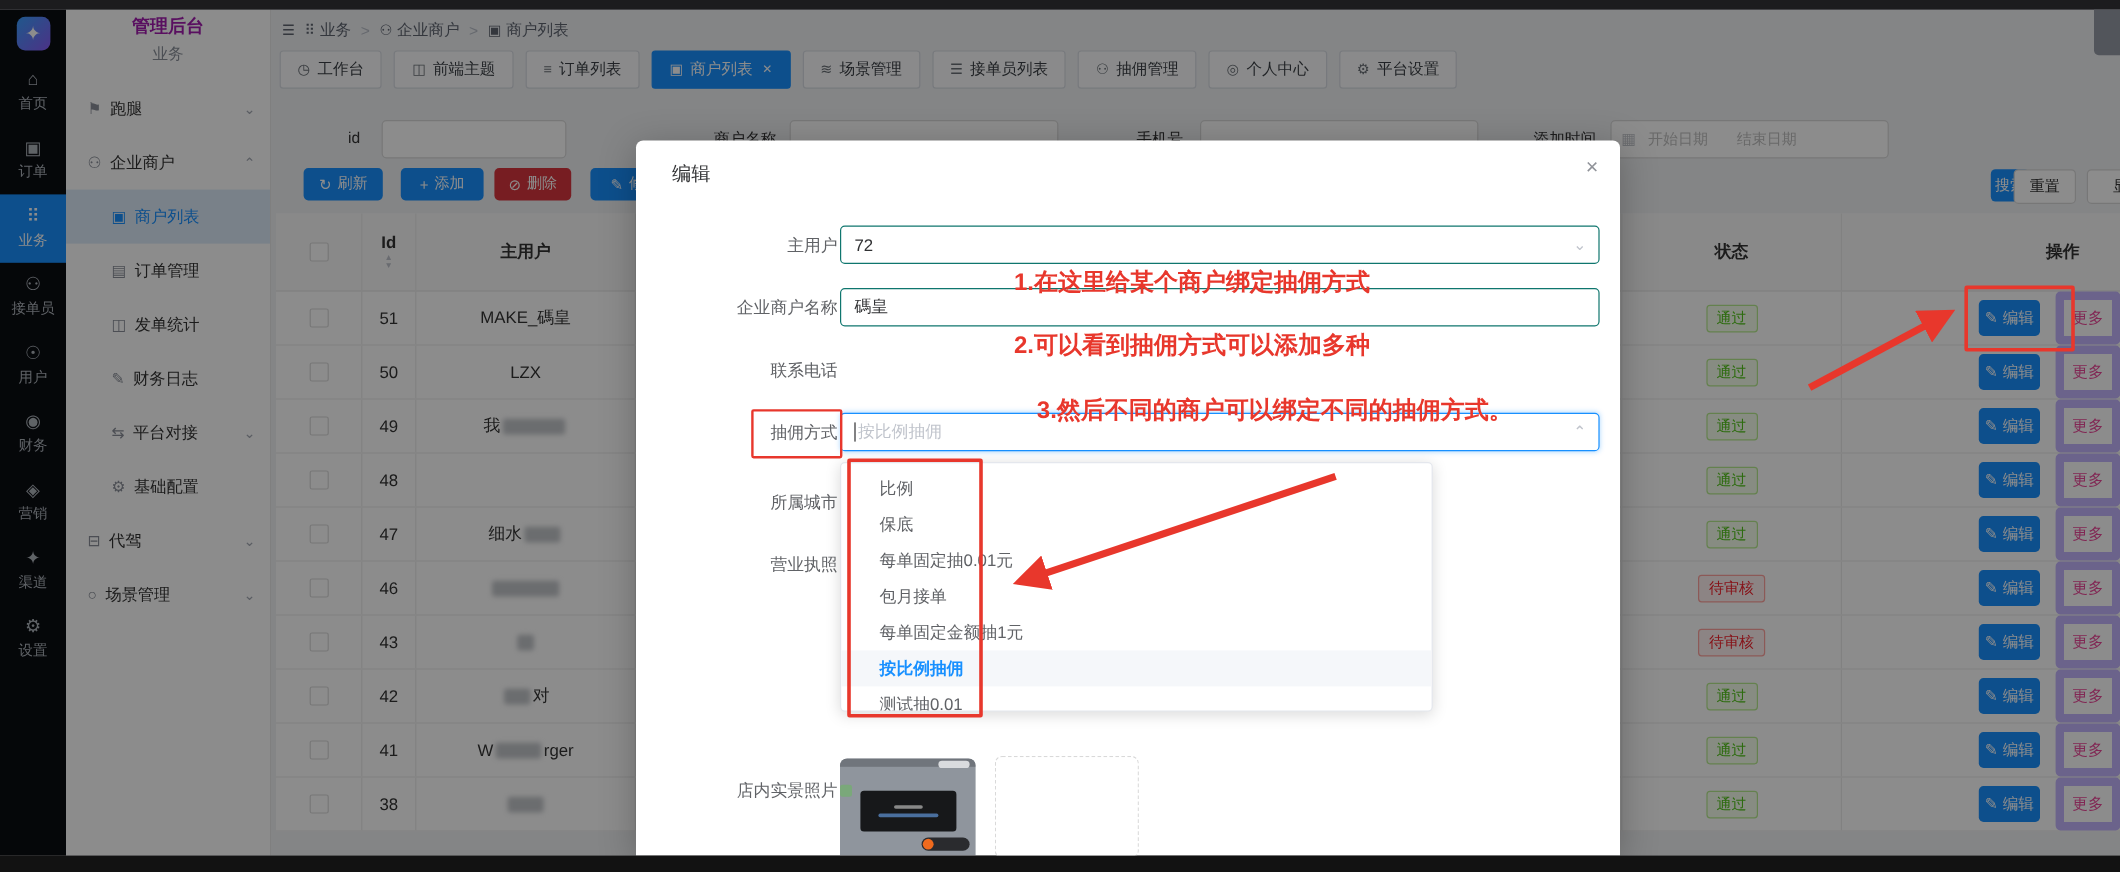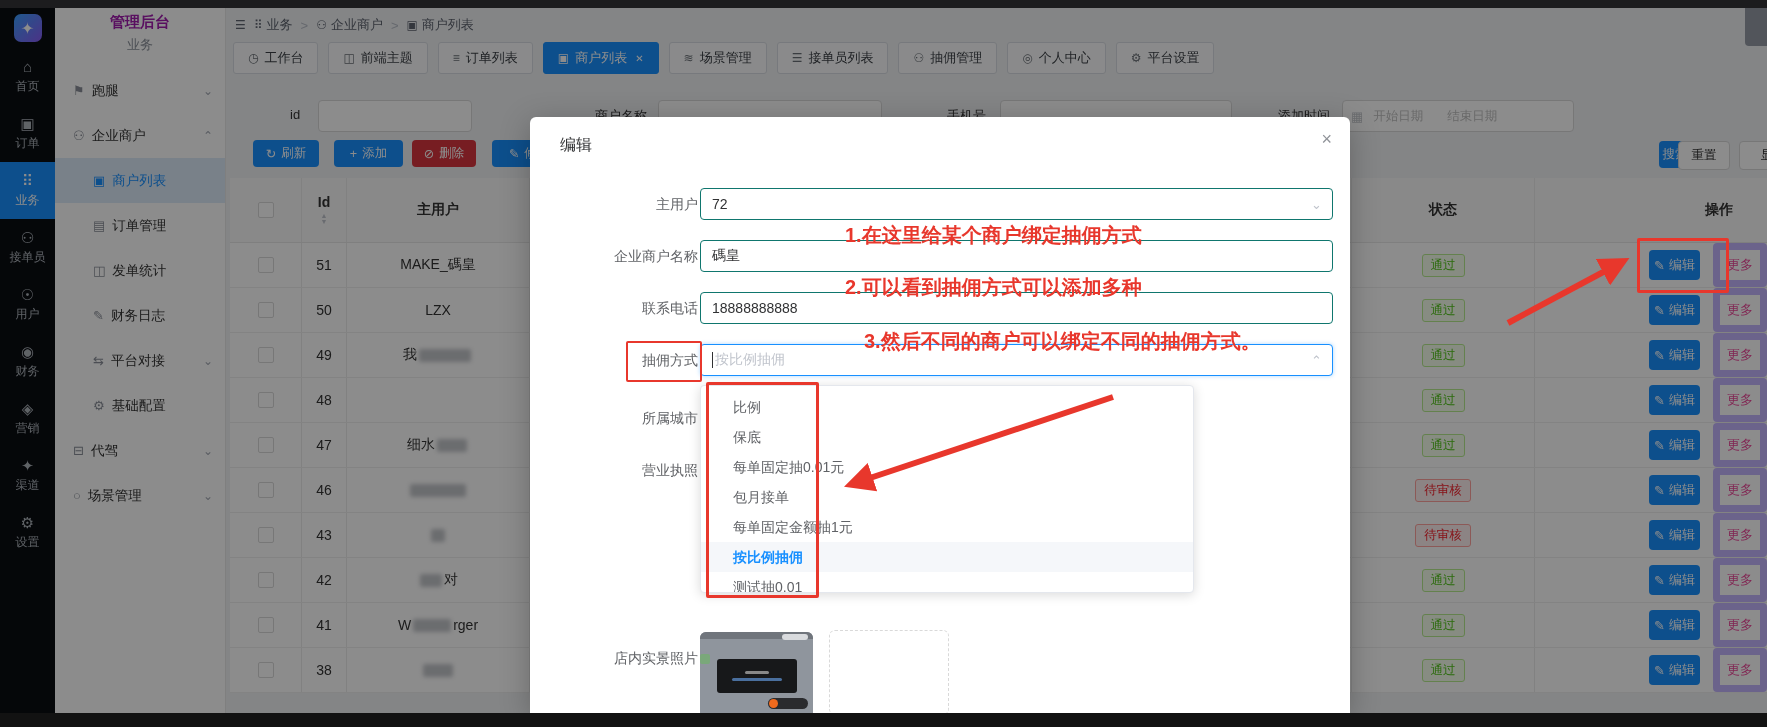--- a/index.html
+++ b/index.html
@@ -542,23 +542,20 @@
       <span>72</span>
       <span class="chev">⌄</span>
     </div>
 
     <div class="m-label" style="top:131px;">企业商户名称</div>
     <div class="m-input" style="top:123px;">
       <span>碼皇</span>
     </div>
 
     <div class="m-label" style="top:183px;">联系电话</div>
-    <div class="m-input" style="top:175px;">
-      <span>18888888888</span>
-    </div>
 
     <div class="m-label" style="top:235px;">抽佣方式</div>
     <div class="m-input focused" style="top:227px;">
       <span class="caret"></span>
       <span class="placeholder">按比例抽佣</span>
       <span class="chev">⌃</span>
     </div>
 
     <div class="m-label" style="top:293px;font-family:Liberation Serif, serif;">所属城市</div>
     <div class="m-label" style="top:345px;">营业执照</div>

